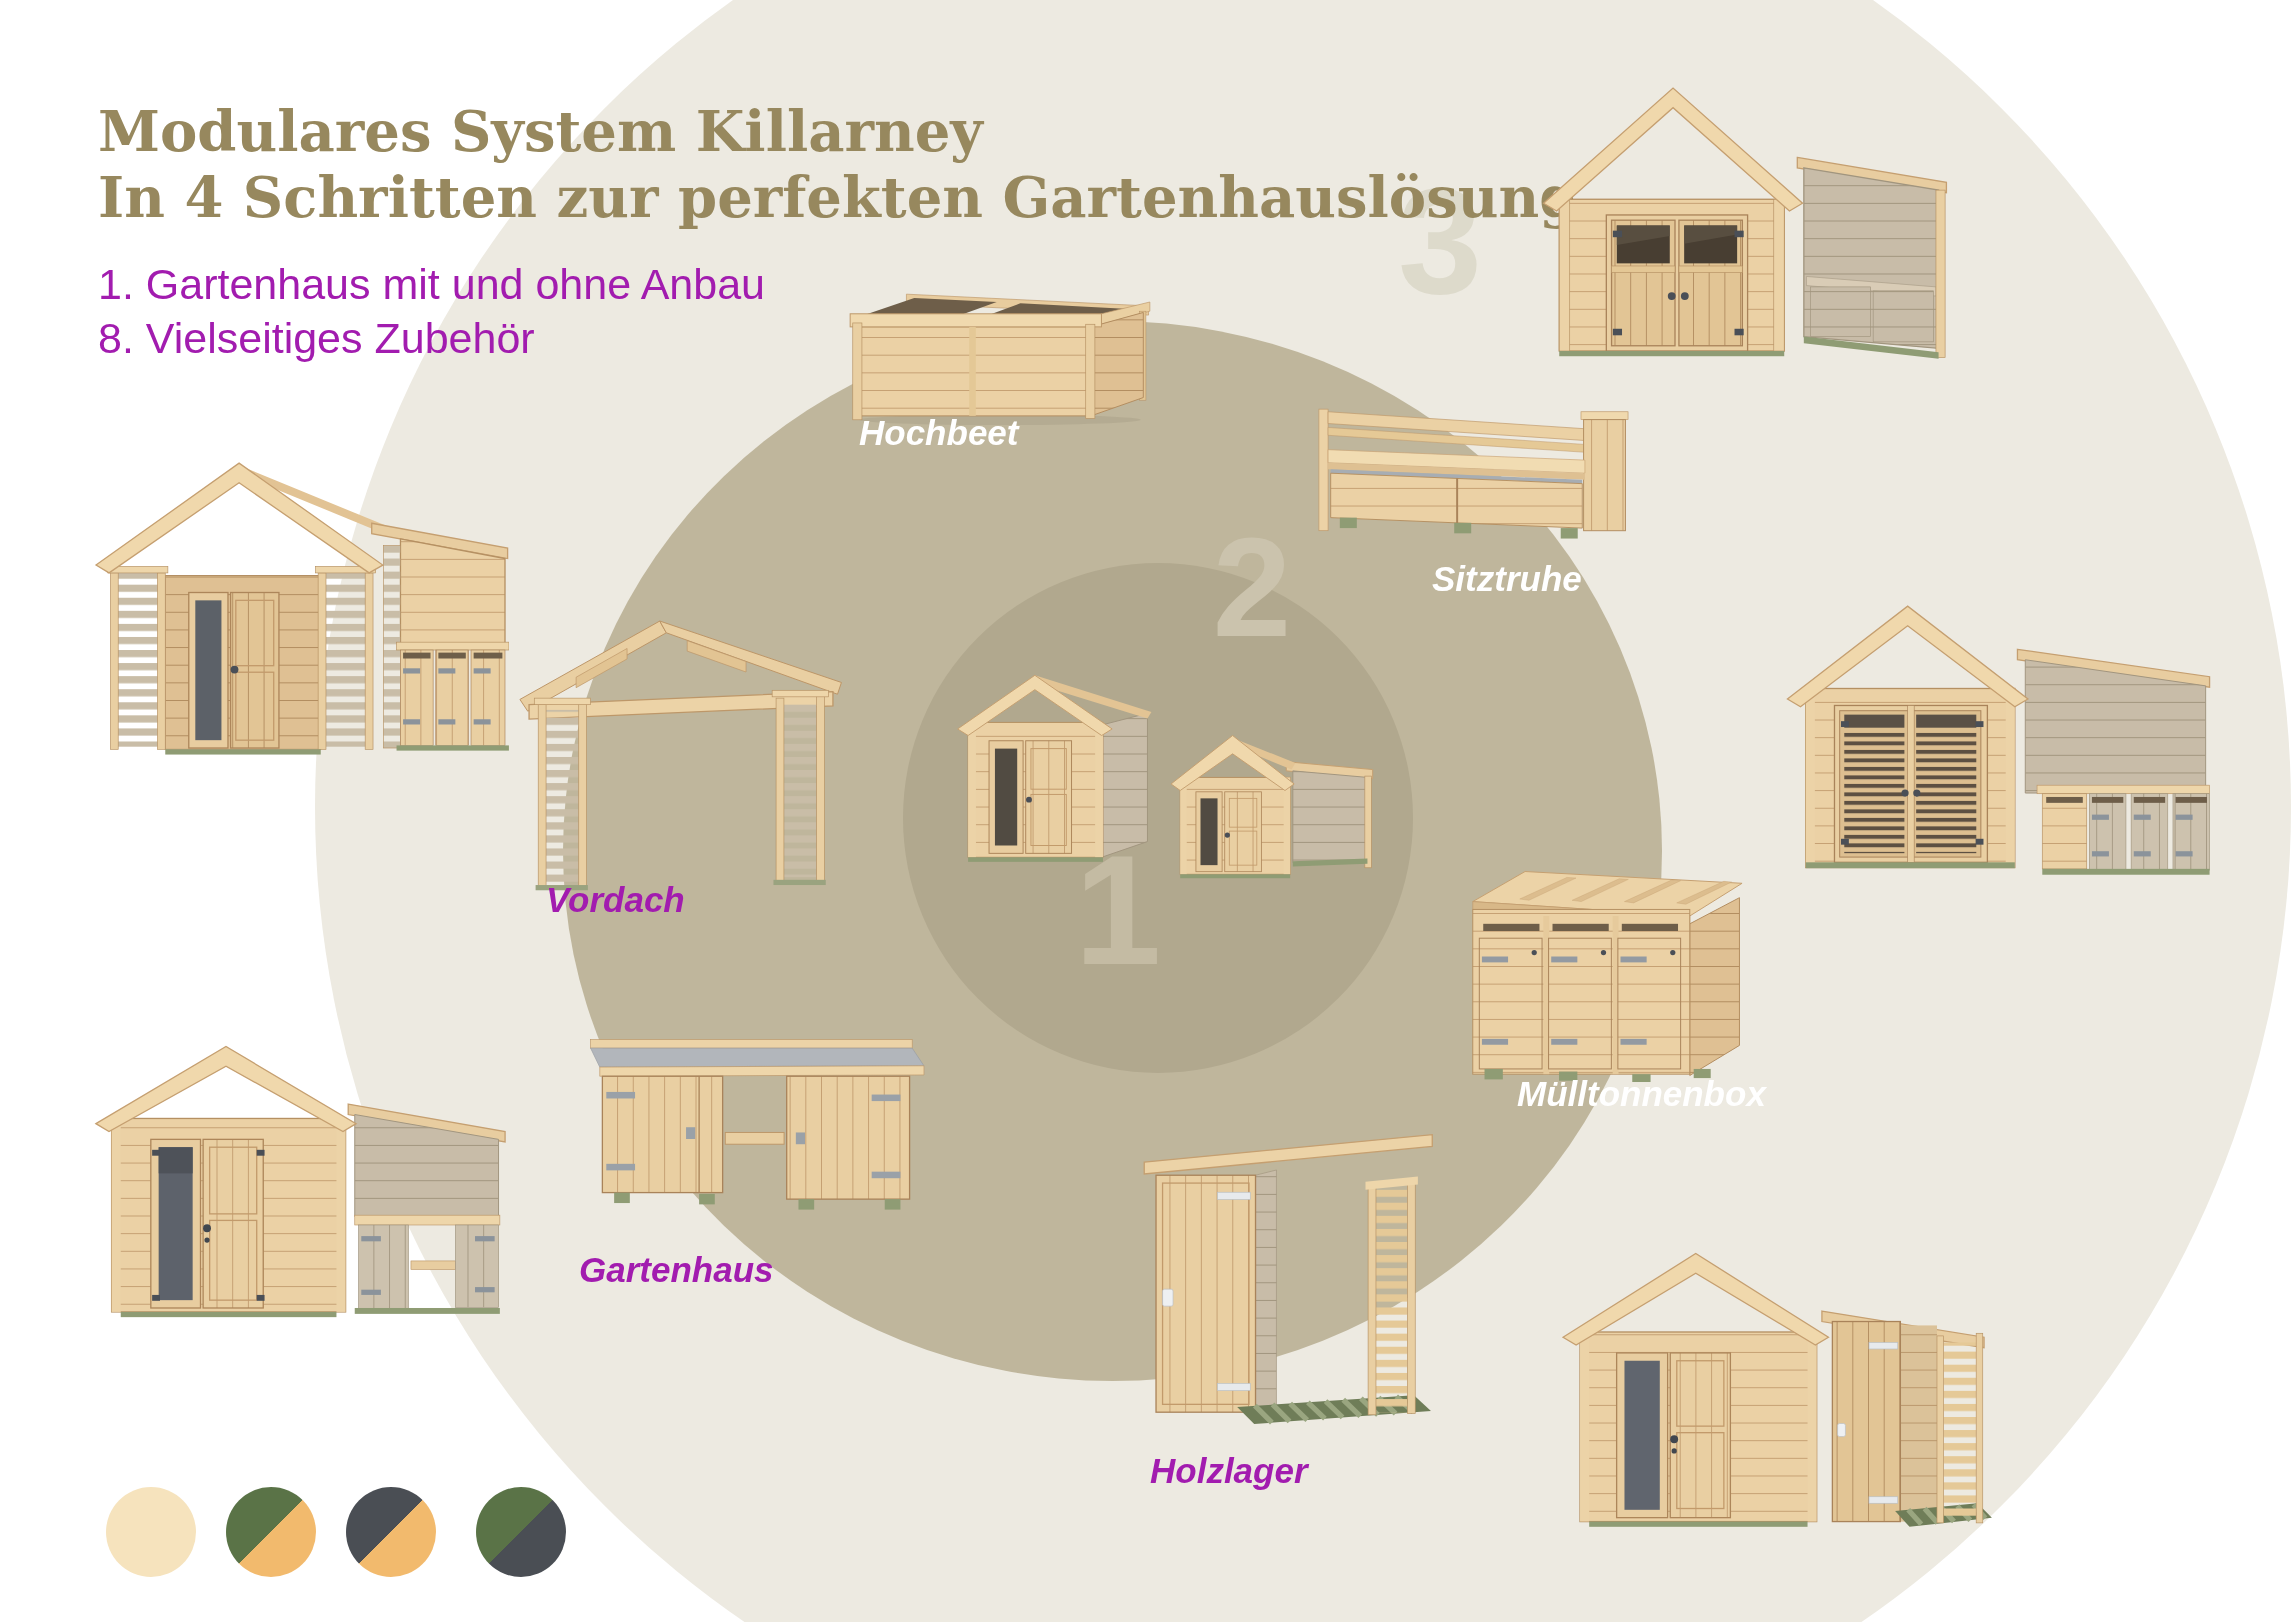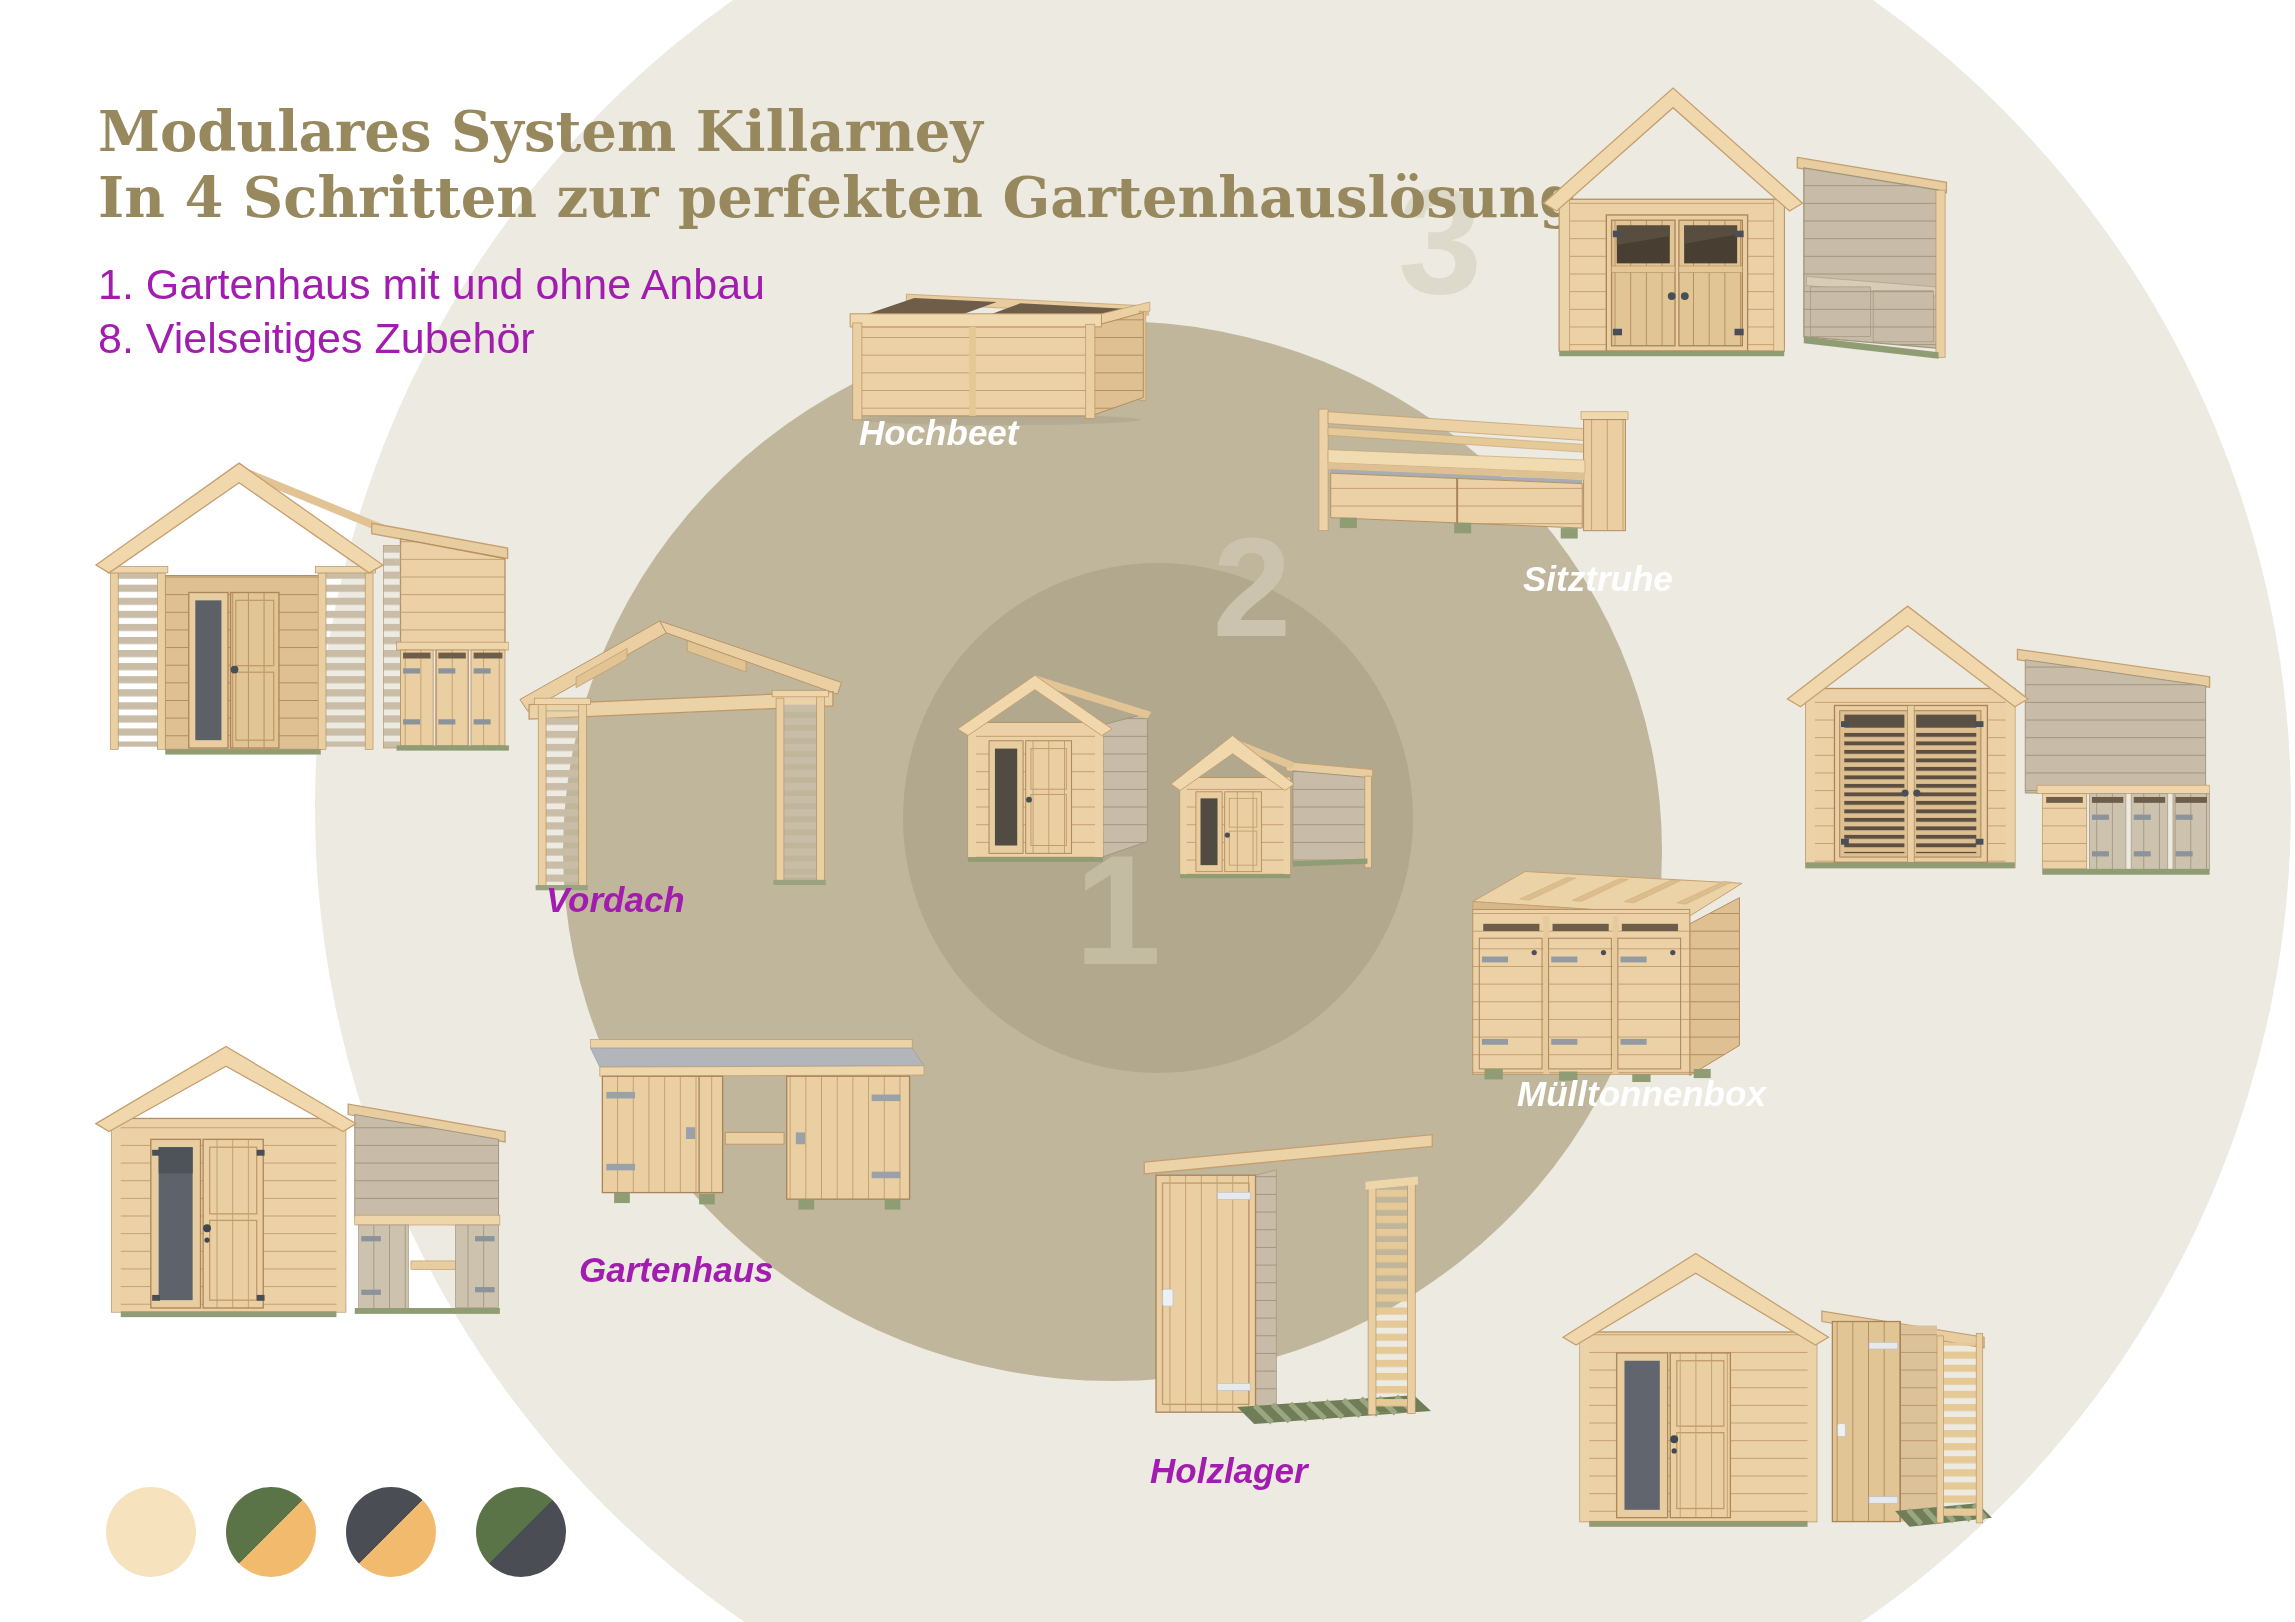--- a/index.html
+++ b/index.html
@@ -437,21 +437,21 @@
       <rect x="176" y="162" width="92" height="252" fill="url(#wv)" stroke="#ad865a" stroke-width="2"></rect>
       <rect x="186" y="174" width="72" height="100" fill="none" stroke="#c29a6b" stroke-width="2"></rect>
       <rect x="186" y="284" width="72" height="116" fill="none" stroke="#c29a6b" stroke-width="2"></rect>
       <circle cx="182" cy="294" r="6" fill="#41474f"></circle>
         <circle cx="182" cy="312" r="4" fill="#41474f"></circle>
       <rect x="52" y="420" width="334" height="8" fill="#8f9c74"></rect>
     </svg>
   </figure>
 
   <div class="plabel white" style="left:859px;top:415px">Hochbeet</div>
-  <div class="plabel white" style="left:1523px;top:561px">Sitztruhe</div>
+  <div class="plabel white" style="left:1432px;top:561px">Sitztruhe</div>
   <div class="plabel khaki" style="left:546px;top:882px">Vordach</div>
   <div class="plabel white" style="left:1517px;top:1076px">Mülltonnenbox</div>
   <div class="plabel khaki" style="left:579px;top:1252px">Gartenhaus</div>
   <div class="plabel khaki" style="left:1150px;top:1453px">Holzlager</div>
 
   <div class="swatch sw1" style="background: rgb(246, 227, 189);"></div>
   <div class="swatch sw2" style="background: linear-gradient(135deg, rgb(90, 115, 71) 0px, rgb(90, 115, 71) 50%, rgb(242, 186, 109) 50%, rgb(242, 186, 109) 100%);"></div>
   <div class="swatch sw3" style="background: linear-gradient(135deg, rgb(74, 78, 84) 0px, rgb(74, 78, 84) 50%, rgb(242, 186, 109) 50%, rgb(242, 186, 109) 100%);"></div>
   <div class="swatch sw4" style="background: linear-gradient(135deg, rgb(90, 115, 71) 0px, rgb(90, 115, 71) 50%, rgb(74, 78, 84) 50%, rgb(74, 78, 84) 100%);"></div>
 

